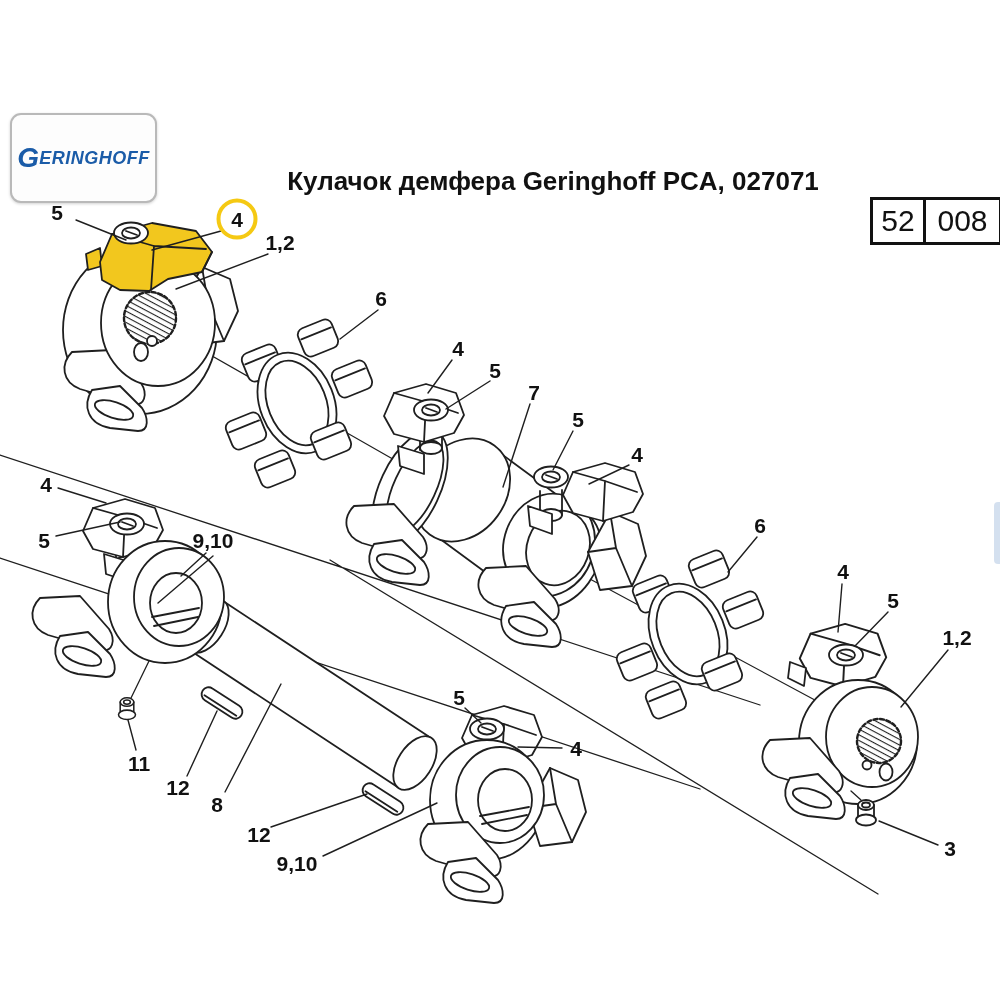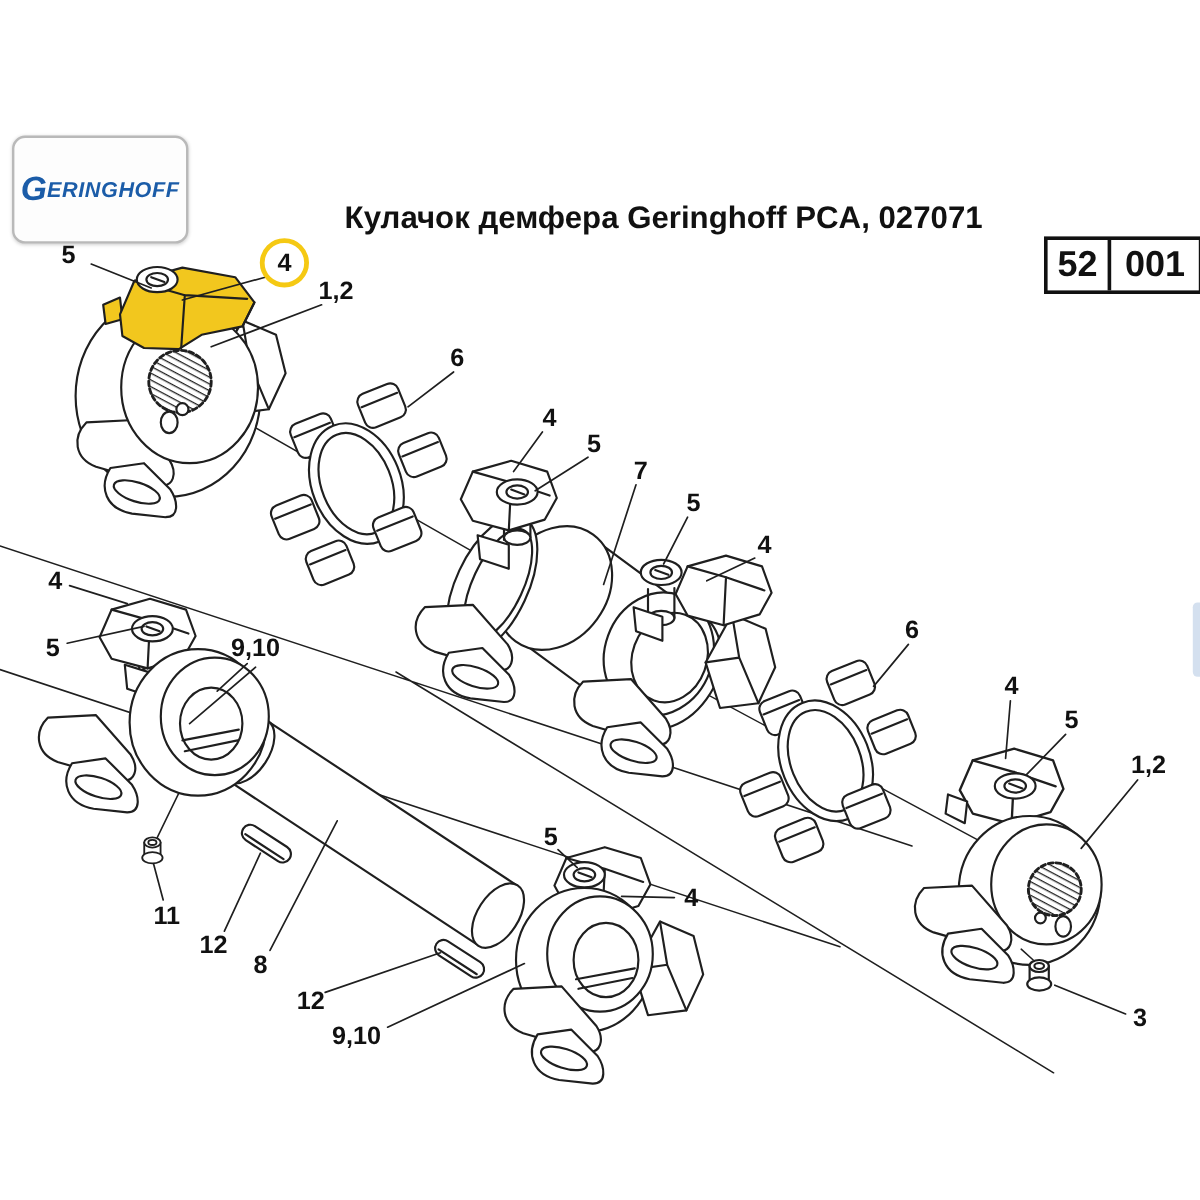--- a/index.html
+++ b/index.html
@@ -9,21 +9,21 @@
   .title{position:absolute;left:553px;top:131px;transform:translateX(-50%);
          font-size:26px;font-weight:bold;color:#111;white-space:nowrap;margin-top:35px;}
   .logo-box{position:absolute;left:10px;top:113px;width:143px;height:86px;background:#fdfdfd;
             border:2px solid #b9b9b9;border-radius:11px;box-shadow:0 1px 3px rgba(0,0,0,.18);
             display:flex;align-items:center;justify-content:center;color:#1B5CA8;
             font-style:italic;font-weight:bold;}
   .logo-initial{font-size:28px;line-height:1;}
   .logo-rest{font-size:18px;letter-spacing:.5px;}
   .plate{position:absolute;left:870px;top:197px;display:flex;border:3px solid #111;background:#fff;}
   .plate-cell{height:42px;display:flex;align-items:center;justify-content:center;
-              font-size:30px;font-weight:bold;color:#111;}
+              font-size:30px;font-weight:normal;color:#111;}
   .plate-left{width:50px;}
   .plate-right{width:73px;border-left:3px solid #111;}
   .plabel{position:absolute;transform:translate(-50%,-50%);font-weight:bold;font-size:21px;
           color:#111;white-space:nowrap;z-index:5;}
   .callout-circle{position:absolute;transform:translate(-50%,-50%);width:33px;height:33px;
           border:4px solid #F5C913;border-radius:50%;display:flex;align-items:center;
           justify-content:center;font-weight:bold;font-size:21px;color:#111;z-index:5;background:transparent;}
   .edge-sliver{position:absolute;left:994px;top:502px;width:6px;height:62px;background:#cfdded;
           border-radius:4px 0 0 4px;opacity:.9;}
 </style>
@@ -215,21 +215,21 @@
     </g>
   </svg>
 
   <div class="logo-box">
     <span class="logo-initial">G</span>
       <span class="logo-rest">ERINGHOFF</span>
   </div>
   <div class="title">Кулачок демфера Geringhoff PCA, 027071</div>
   <div class="plate">
     <div class="plate-cell plate-left">52</div>
-    <div class="plate-cell plate-right">001</div>
+    <div class="plate-cell plate-right">008</div>
   </div>
 
   <div class="plabel" style="left:57px;top:213px">5</div>
   <div class="callout-circle" style="left:237px;top:219px">
     <span>4</span>
   </div>
   <div class="plabel" style="left:280px;top:243px">1,2</div>
   <div class="plabel" style="left:381px;top:299px">6</div>
   <div class="plabel" style="left:458px;top:349px">4</div>
   <div class="plabel" style="left:495px;top:371px">5</div>

